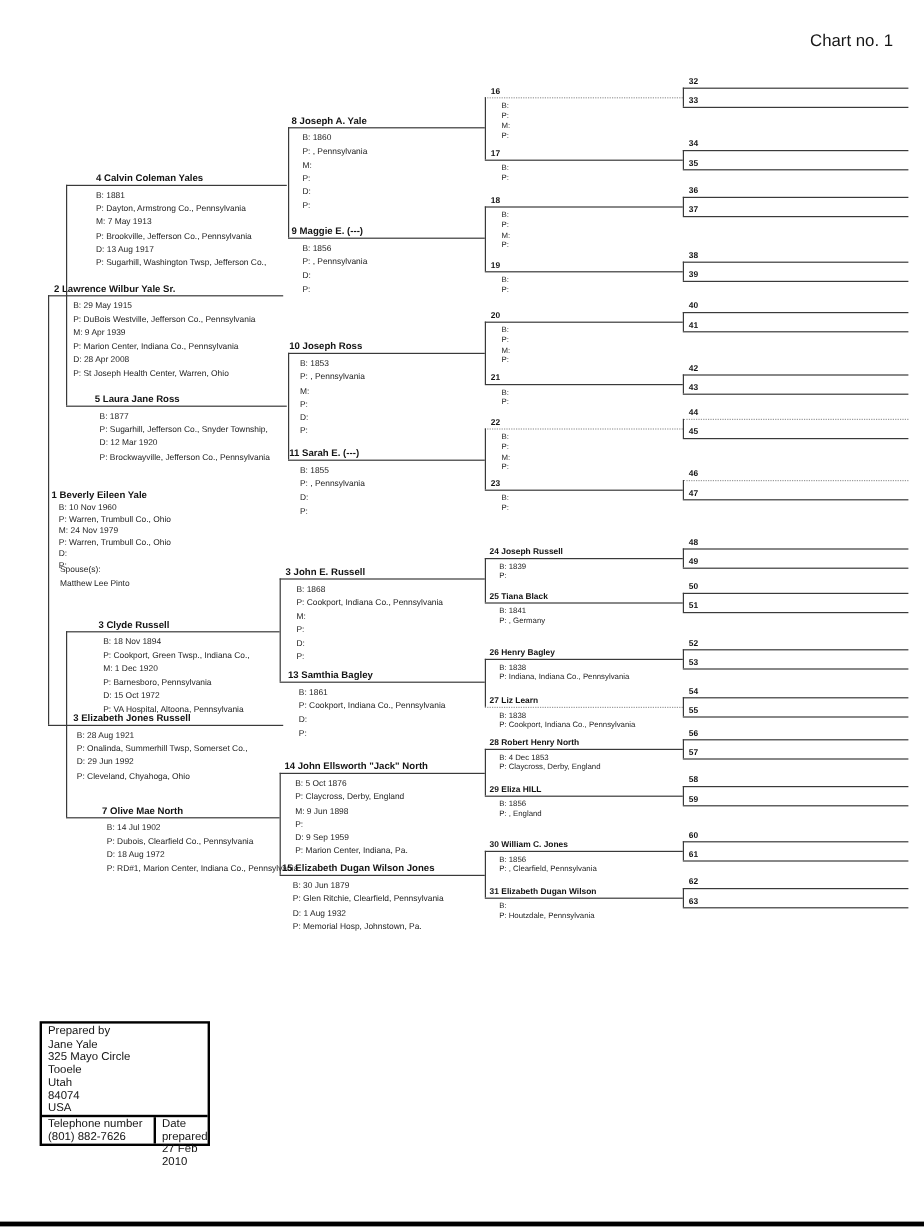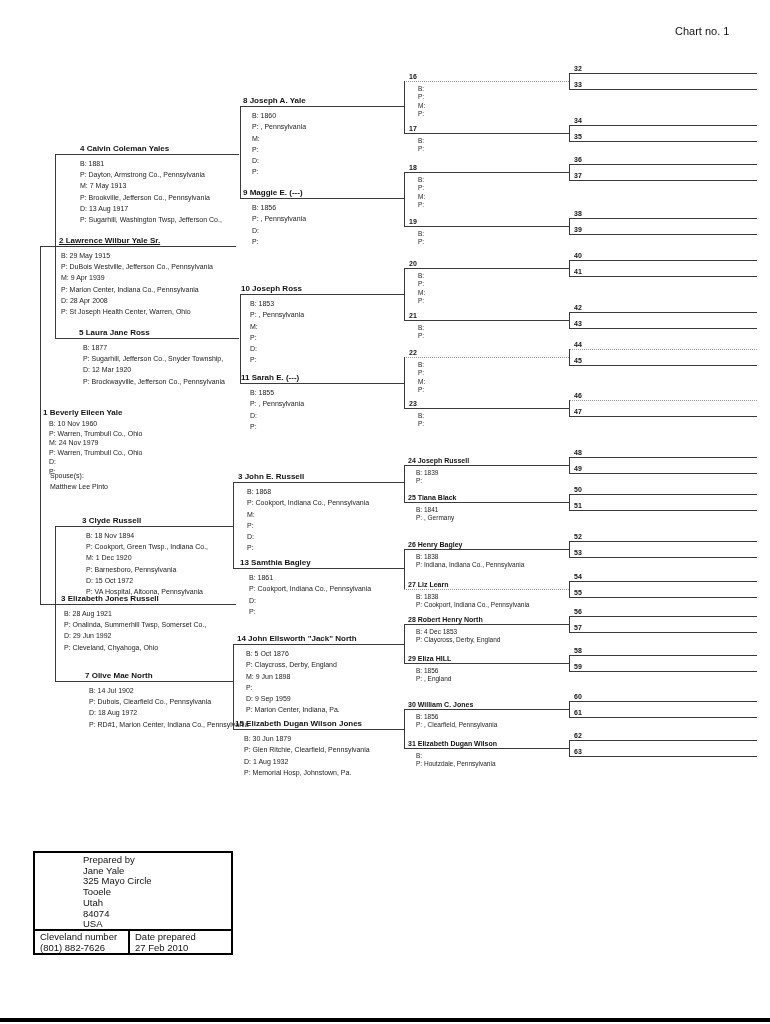--- a/index.html
+++ b/index.html
@@ -1,31 +1,31 @@
 <!DOCTYPE html>
 <html><head>
 <meta charset="utf-8">
 <style>
   html,body{margin:0;padding:0;background:#fff;}
   .page{position:relative;width:770px;height:1024px;background:#ffffff;
         font-family:"Liberation Sans",sans-serif;overflow:hidden;color:#111;}
   .title{position:absolute;left:33px;top:22px;margin:0;font-size:25px;font-weight:700;
          letter-spacing:.3px;color:#161616;}
-  .chart-no{position:absolute;left:675px;top:25px;font-size:11px;color:#161616;}
+  .chart-no{position:absolute;left:675px;top:25px;font-size:14px;color:#161616;}
   .hline{position:absolute;height:0;border-top:1px solid #3a3a3a;}
   .hline.dot{border-top:1px dotted #9a9a9a;}
   .vline{position:absolute;width:0;border-left:1px solid #3a3a3a;}
   .pname{position:absolute;font-weight:700;font-size:8px;line-height:10px;
          white-space:nowrap;color:#141414;}
   .pname.sm{font-size:7px;line-height:8px;}
   .details{position:absolute;font-size:7px;color:#1c1c1c;white-space:nowrap;}
   .details.sm{font-size:6.5px;}
   .spouse{position:absolute;font-size:7px;line-height:11px;color:#1c1c1c;white-space:nowrap;}
-  .prep-box{position:absolute;left:33px;top:851px;width:200px;height:104px;
-            border:2px solid #000;font-size:9.5px;color:#131313;box-sizing:border-box;padding-left:43px;}
+  .prep-box{position:absolute;left:33px;top:851px;width:142px;height:104px;
+            border:2px solid #000;font-size:9.5px;color:#131313;box-sizing:border-box;}
   .prep-lines{padding:2px 0 0 5px;line-height:10.7px;}
   .prep-row{position:absolute;left:0;right:0;top:76px;bottom:0;border-top:2px solid #000;display:flex;}
   .prep-cell{padding:1px 0 0 5px;line-height:10.7px;}
   .prep-cell.tel{width:88px;flex:none;border-right:2px solid #000;}
   .prep-cell.date{flex:1;}
   .bottom-edge{position:absolute;left:0;top:1018px;width:770px;height:4px;background:#000;}
 </style>
 </head>
 <body>
 
@@ -40,21 +40,21 @@
         <div>M: 24 Nov 1979</div>
         <div>P: Warren, Trumbull Co., Ohio</div>
         <div>D:</div>
         <div>P:</div>
       </div>
       <div class="spouse" style="left: 50px; top: 470px;">
         <div>Spouse(s):</div>
         <div>Matthew Lee Pinto</div>
       </div>
       <div class="hline" style="left: 40px; top: 246px; width: 196px;"></div>
-      <div class="pname" style="left: 59px; top: 236px; text-decoration: underline;">2 Lawrence Wilbur Yale Sr.</div>
+      <div class="pname" style="left: 45px; top: 236px;">2 Lawrence Wilbur Yale Sr.</div>
       <div class="details" style="left: 61px; top: 250px; line-height: 11.2px;">
         <div>B: 29 May 1915</div>
         <div>P: DuBois Westville, Jefferson Co., Pennsylvania</div>
         <div>M: 9 Apr 1939</div>
         <div>P: Marion Center, Indiana Co., Pennsylvania</div>
         <div>D: 28 Apr 2008</div>
         <div>P: St Joseph Health Center, Warren, Ohio</div>
       </div>
       <div class="hline" style="left: 40px; top: 604px; width: 196px;"></div>
       <div class="pname" style="left: 61px; top: 594px;">3 Elizabeth Jones Russell</div>
@@ -378,21 +378,21 @@
         <div>Prepared by</div>
         <div>Jane Yale</div>
         <div>325 Mayo Circle</div>
         <div>Tooele</div>
         <div>Utah</div>
         <div>84074</div>
         <div>USA</div>
       </div>
     <div class="prep-row">
       <div class="prep-cell tel">
-        <div>Cleveland number</div>
+        <div>Telephone number</div>
         <div>(801) 882-7626</div>
       </div>
       <div class="prep-cell date">
         <div>Date prepared</div>
         <div>27 Feb 2010</div>
       </div>
     </div>
   </div>
 
   <div class="bottom-edge"></div>

